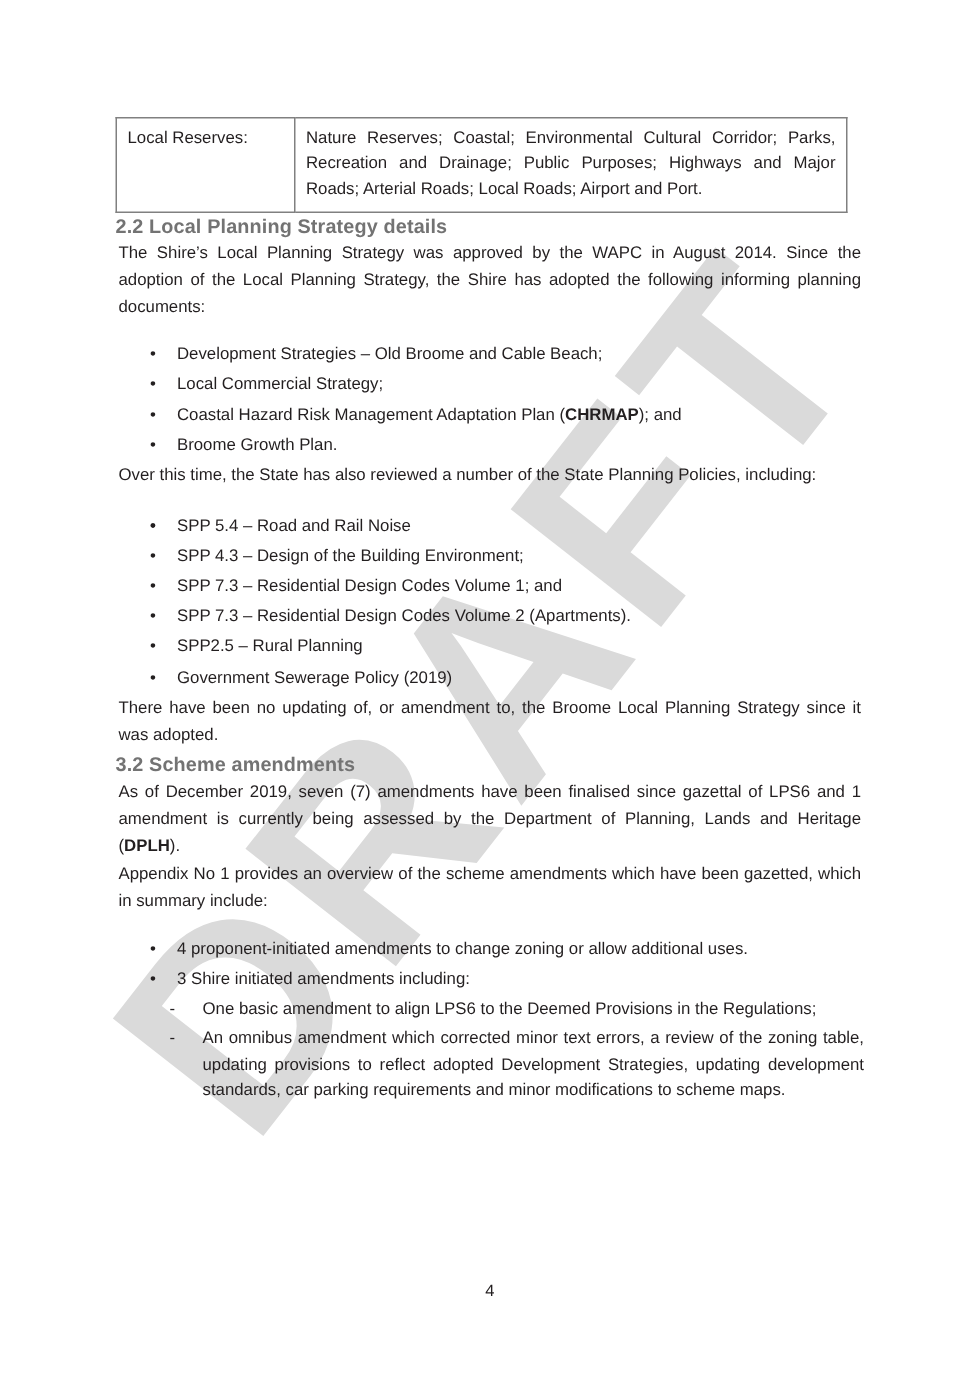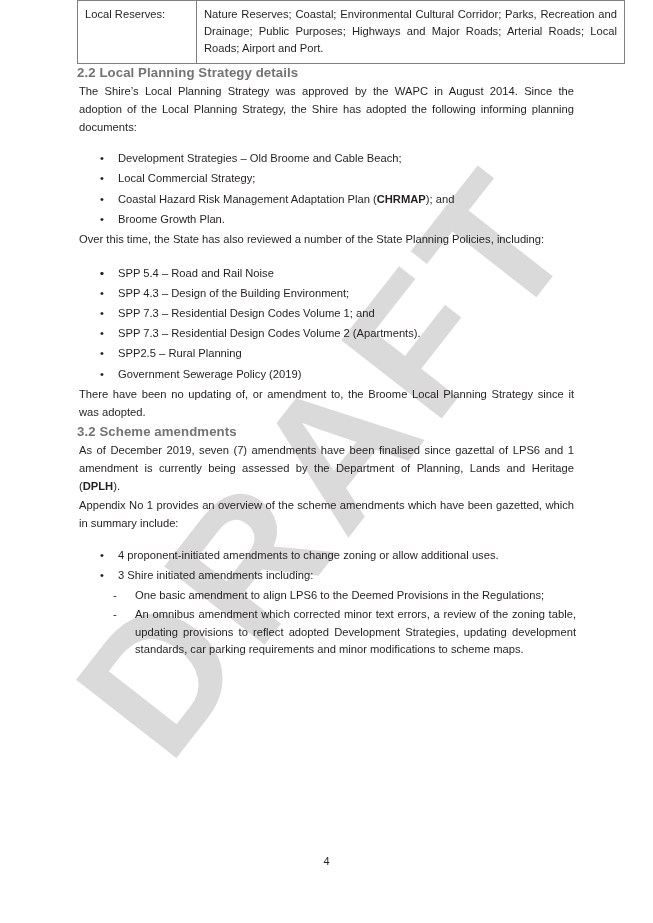--- a/index.html
+++ b/index.html
@@ -49,21 +49,22 @@
   
   #content {
     position: relative;
     z-index: 1;
     padding: 0 77px;
     box-sizing: border-box;
   }
 
   
   .reserves-table {
-    width: 548px;
+    margin-top: 78px;
+    width: 488px;
     border-collapse: collapse;
     table-layout: fixed;
   }
   .reserves-table td {
     border: 1px solid #808080;
     vertical-align: top;
     padding: 5px 7px 6px 7px;
     font-size: 11.2px;
     line-height: 1.52;
     color: #231f20;

